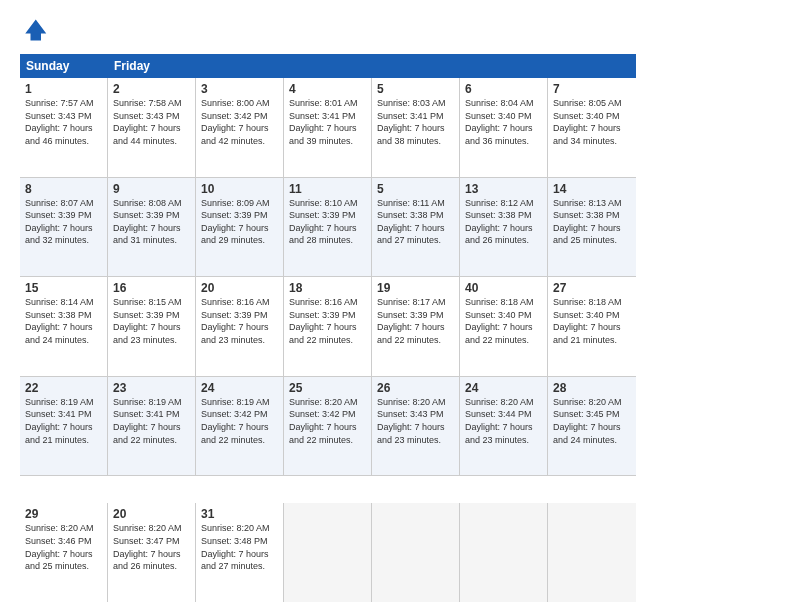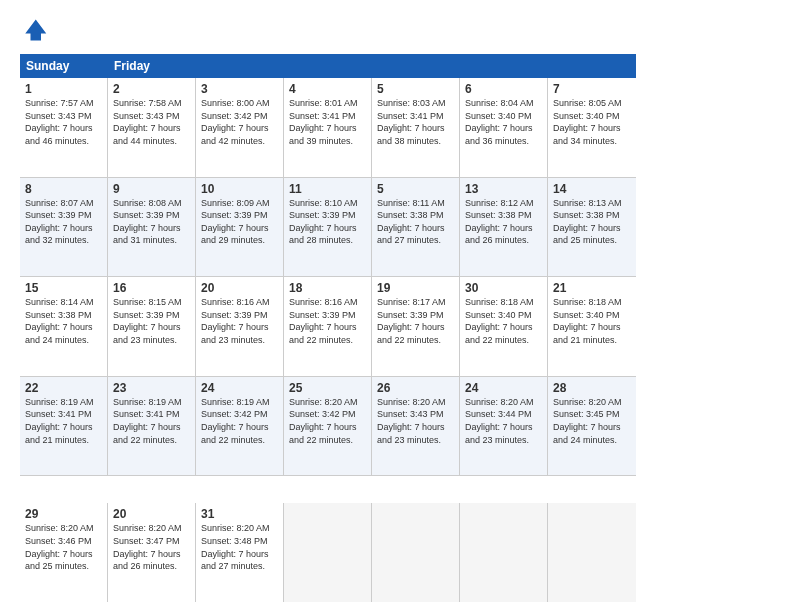--- a/index.html
+++ b/index.html
@@ -216,25 +216,25 @@
           </div>
           <div class="cal-cell">
             <span class="day-num">18</span>
             <div class="day-info">Sunrise: 8:16 AM<br>Sunset: 3:39 PM<br>Daylight: 7 hours<br>and 22 minutes.</div>
           </div>
           <div class="cal-cell">
             <span class="day-num">19</span>
             <div class="day-info">Sunrise: 8:17 AM<br>Sunset: 3:39 PM<br>Daylight: 7 hours<br>and 22 minutes.</div>
           </div>
           <div class="cal-cell">
-            <span class="day-num">30</span>
+            <span class="day-num">40</span>
             <div class="day-info">Sunrise: 8:18 AM<br>Sunset: 3:40 PM<br>Daylight: 7 hours<br>and 22 minutes.</div>
           </div>
           <div class="cal-cell">
-            <span class="day-num">21</span>
+            <span class="day-num">27</span>
             <div class="day-info">Sunrise: 8:18 AM<br>Sunset: 3:40 PM<br>Daylight: 7 hours<br>and 21 minutes.</div>
           </div>
         </div>
         <div class="cal-row">
           <div class="cal-cell alt-row">
             <span class="day-num">22</span>
             <div class="day-info">Sunrise: 8:19 AM<br>Sunset: 3:41 PM<br>Daylight: 7 hours<br>and 21 minutes.</div>
           </div>
           <div class="cal-cell alt-row">
             <span class="day-num">23</span>

